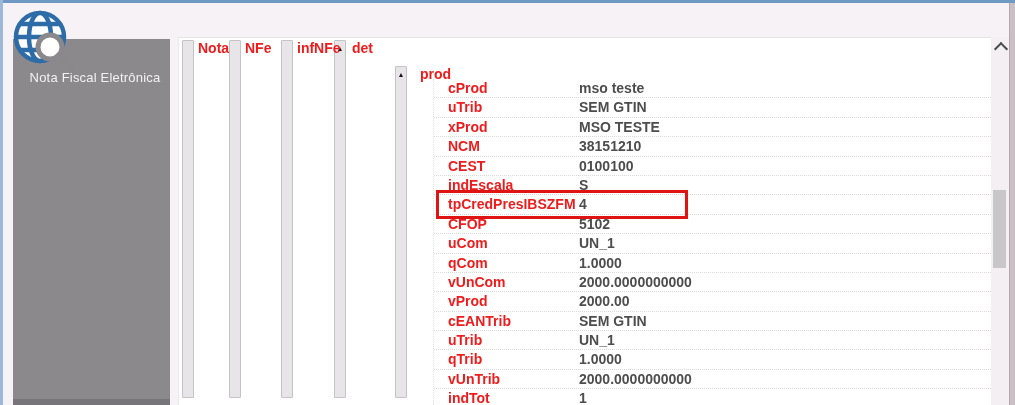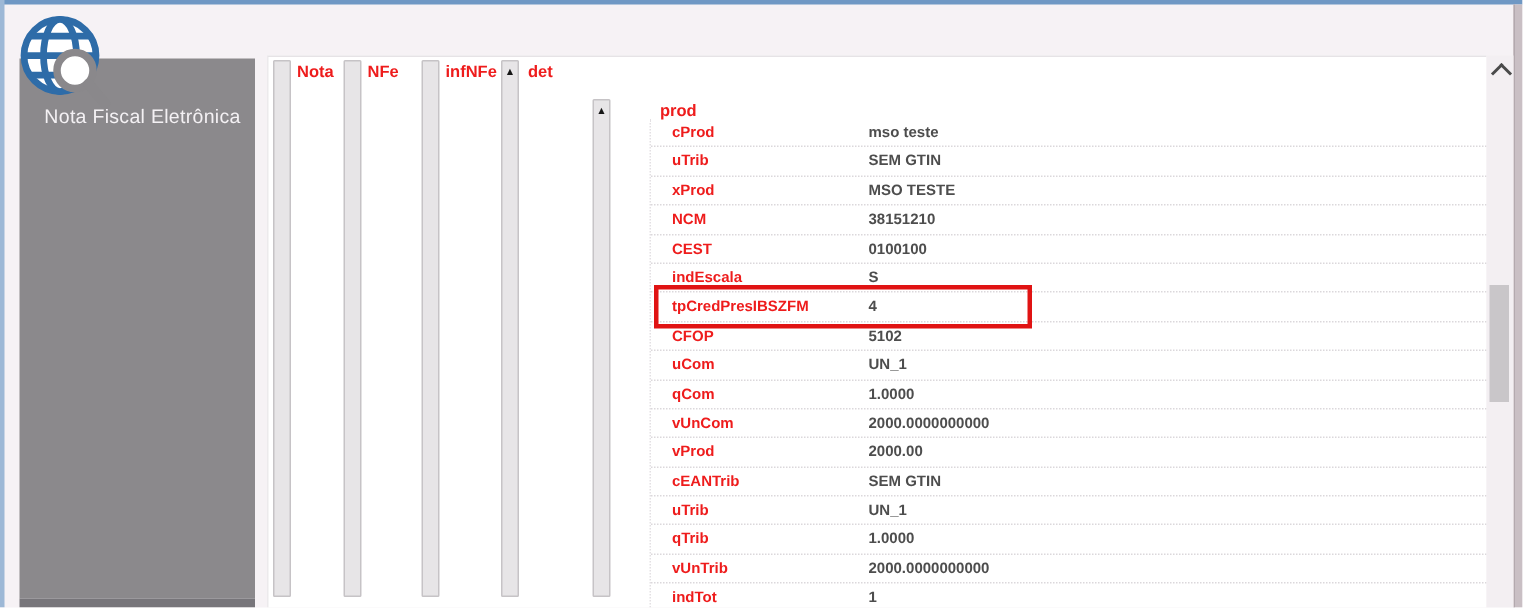--- a/index.html
+++ b/index.html
@@ -33,43 +33,43 @@
   
   .strip{
     position:absolute;width:12px;background:#e7e5e7;
     border:1px solid #c6c3c6;box-sizing:border-box;border-radius:1px;
   }
   .strip .tri{
     display:block;text-align:center;font-size:7px;line-height:11px;color:#161616;
     margin-top:2px;
   }
   .lvl-label{
-    position:absolute;color:#ee1c1c;font-weight:bold;font-size:11px;line-height:12px;
+    position:absolute;color:#ee1c1c;font-weight:bold;font-size:14px;line-height:12px;
     white-space:nowrap;
   }
   .strip-nota  {left:182px;top:40px;height:358px;}
   .strip-nfe   {left:229px;top:40px;height:358px;}
   .strip-infnfe{left:281px;top:40px;height:358px;}
   .strip-det   {left:334px;top:40px;height:358px;}
   .strip-prod  {left:395px;top:66px;height:332px;}
   .lab-nota  {left:198px;top:42px;}
   .lab-nfe   {left:245px;top:42px;}
   .lab-infnfe{left:297px;top:42px;}
   .lab-det   {left:352px;top:42px;}
-  .lab-prod  {left:420px;top:68px;padding-left:20px;}
+  .lab-prod  {left:400px;top:68px;padding-left:20px;}
 
   
   .rows{
     position:absolute;left:433px;top:79px;width:557px;
     border-left:1px dotted #e3e0e3;
   }
   .row{
     position:relative;height:19.4px;line-height:19.4px;
     border-bottom:1px dotted #dbd8db;box-sizing:border-box;
-    font-size:10px;white-space:nowrap;
+    font-size:14px;white-space:nowrap;
   }
   .row .fname{
     position:absolute;left:14px;color:#ee1c1c;font-weight:bold;
   }
   .row .fval{
     position:absolute;left:145px;color:#4d4d4d;font-weight:600;
   }
 
   
   .hl-box{

